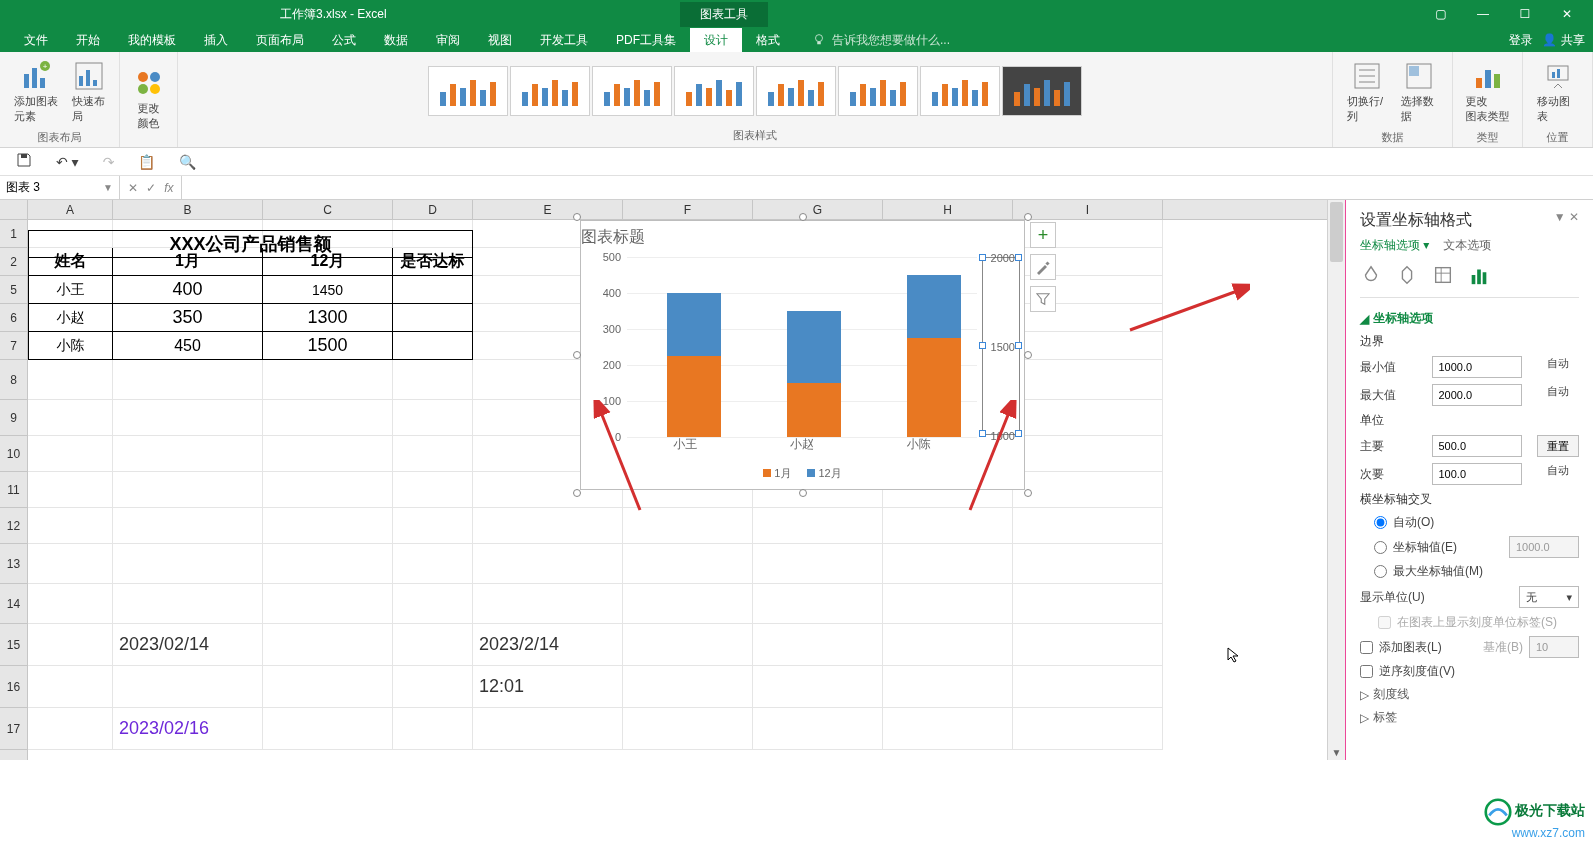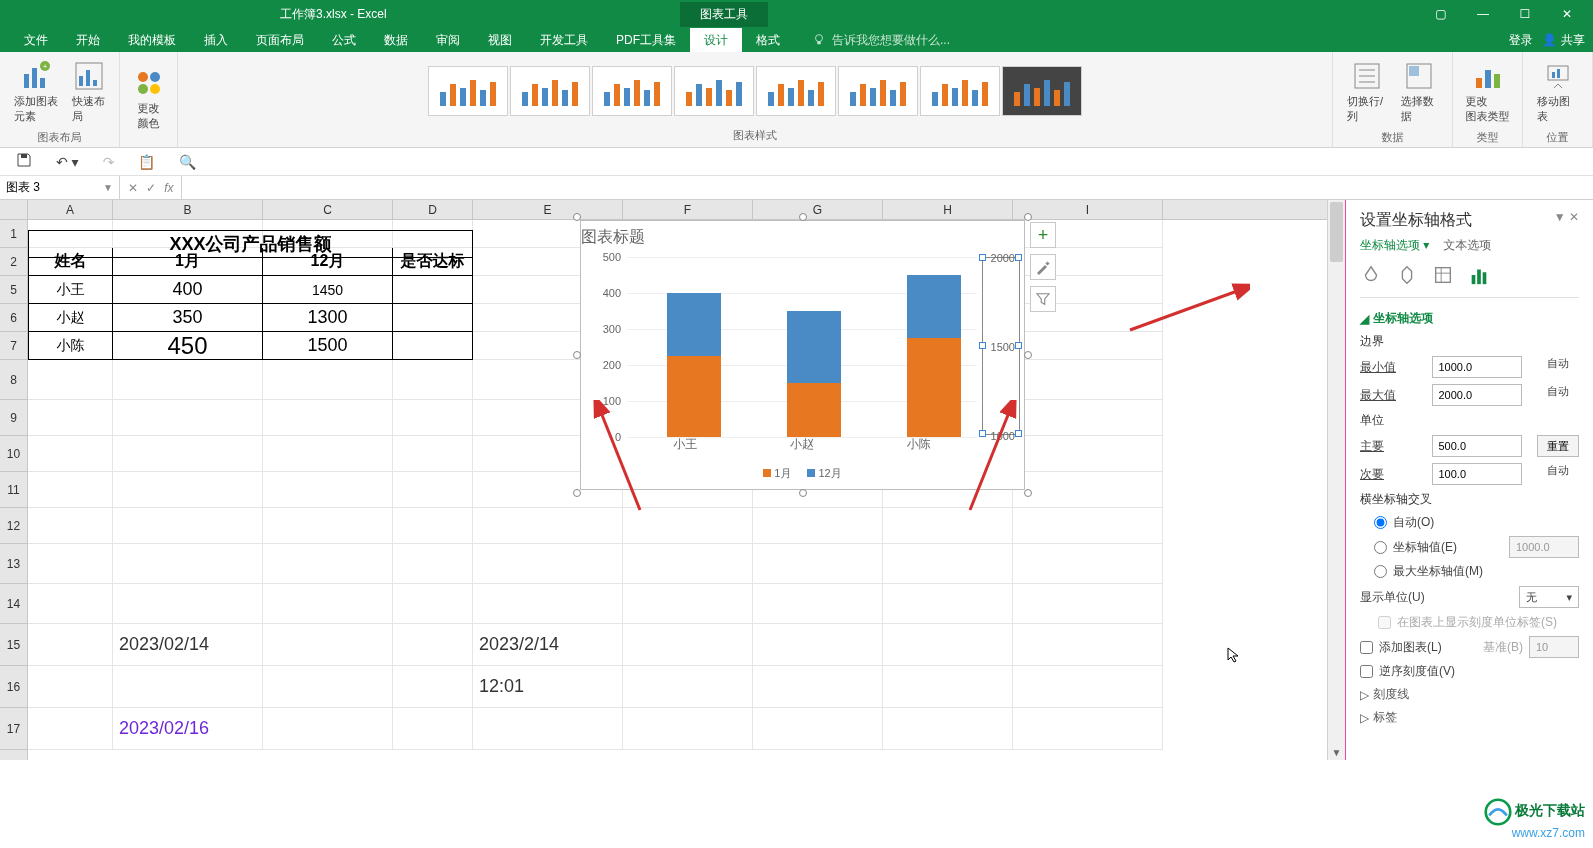--- a/index.html
+++ b/index.html
@@ -87,21 +87,21 @@
 .fp-title { font-size: 16px; color: #333; margin-bottom: 6px; display:flex; justify-content:space-between;}
 .fp-subtabs { display: flex; gap: 14px; margin-bottom: 10px; }
 .fp-subtab { color: #108a44; cursor: pointer; font-size: 12px; }
 .fp-subtab.gray{color:#666}
 .fp-icon-tabs { display: flex; gap:14px; margin-bottom: 12px; padding-bottom:8px; border-bottom:1px solid #e0e0e0;}
 .fp-icon-tab { cursor: pointer;}
 .fp-icon-tab svg{width:22px;height:22px}
 .fp-section-h { color: #108a44; font-weight: bold; margin: 6px 0; display:flex; align-items:center; gap:4px;}
 .fp-section-h.gray{color:#555;font-weight:normal}
 .fp-row { display: flex; align-items: center; justify-content: space-between; margin: 6px 0; gap:6px;}
-.fp-row label { flex-shrink:0; width:56px;text-decoration:underline;}
+.fp-row label { flex-shrink:0; width:56px;}
 .fp-input { width: 90px; height: 22px; border: 1px solid #bbb; font-size: 11px; padding: 0 6px; background:#fff;}
 .fp-input.disabled{background:#f4f4f4;color:#999}
 .fp-btn { height: 22px; border: 1px solid #bbb; background: #f4f4f4; font-size: 11px; padding: 0 8px; cursor: pointer; width:42px;}
 .fp-radio{display:flex;align-items:center;gap:6px;margin:5px 0 5px 14px}
 .fp-check{display:flex;align-items:center;gap:6px;margin:5px 0 5px 0}
 .fp-select{width:60px;height:22px;border:1px solid #bbb;font-size:11px;display:flex;align-items:center;justify-content:space-between;padding:0 6px}
 .fp-sub{font-size:12px;color:#333;margin:6px 0}
 
 
 .red-arrow { position: absolute; pointer-events: none; }
@@ -531,21 +531,21 @@
           <div class="gcell tbl-cell" style="left: 365px; top: 28px; width: 80px; height: 28px; font-weight: bold;">是否达标</div>
           <div class="gcell tbl-cell" style="left: 0px; top: 56px; width: 85px; height: 28px; font-size: 14px; border-left: 1px solid rgb(0, 0, 0);">小王</div>
           <div class="gcell tbl-cell" style="left: 85px; top: 56px; width: 150px; height: 28px; font-size: 18px;">400</div>
           <div class="gcell tbl-cell" style="left: 235px; top: 56px; width: 130px; height: 28px; font-size: 14px;">1450</div>
           <div class="gcell tbl-cell" style="left: 365px; top: 56px; width: 80px; height: 28px; font-size: 18px;"></div>
           <div class="gcell tbl-cell" style="left: 0px; top: 84px; width: 85px; height: 28px; font-size: 14px; border-left: 1px solid rgb(0, 0, 0);">小赵</div>
           <div class="gcell tbl-cell" style="left: 85px; top: 84px; width: 150px; height: 28px; font-size: 18px;">350</div>
           <div class="gcell tbl-cell" style="left: 235px; top: 84px; width: 130px; height: 28px; font-size: 18px;">1300</div>
           <div class="gcell tbl-cell" style="left: 365px; top: 84px; width: 80px; height: 28px; font-size: 18px;"></div>
           <div class="gcell tbl-cell" style="left: 0px; top: 112px; width: 85px; height: 28px; font-size: 14px; border-left: 1px solid rgb(0, 0, 0);">小陈</div>
-          <div class="gcell tbl-cell" style="left: 85px; top: 112px; width: 150px; height: 28px; font-size: 24px;">450</div>
+          <div class="gcell tbl-cell" style="left: 85px; top: 112px; width: 150px; height: 28px; font-size: 16px;">450</div>
           <div class="gcell tbl-cell" style="left: 235px; top: 112px; width: 130px; height: 28px; font-size: 18px;">1500</div>
           <div class="gcell tbl-cell" style="left: 365px; top: 112px; width: 80px; height: 28px; font-size: 18px;"></div>
           <div class="gcell" style="left: 85px; top: 404px; width: 150px; height: 42px; font-size: 18px; color: rgb(51, 51, 51);">2023/02/14</div>
           <div class="gcell" style="left: 445px; top: 404px; width: 150px; height: 42px; font-size: 18px; color: rgb(51, 51, 51);">2023/2/14</div>
           <div class="gcell" style="left: 445px; top: 446px; width: 150px; height: 42px; font-size: 18px; color: rgb(51, 51, 51);">12:01</div>
           <div class="gcell" style="left: 85px; top: 488px; width: 150px; height: 42px; font-size: 18px; color: #6d28d9;">2023/02/16</div>
         </div>
   </div>
 
   <div class="chart-obj" id="chart-obj">

